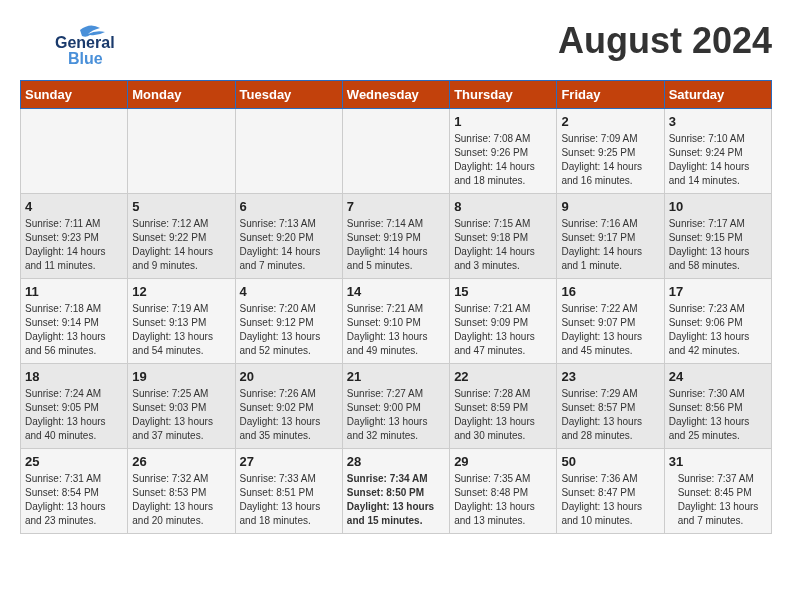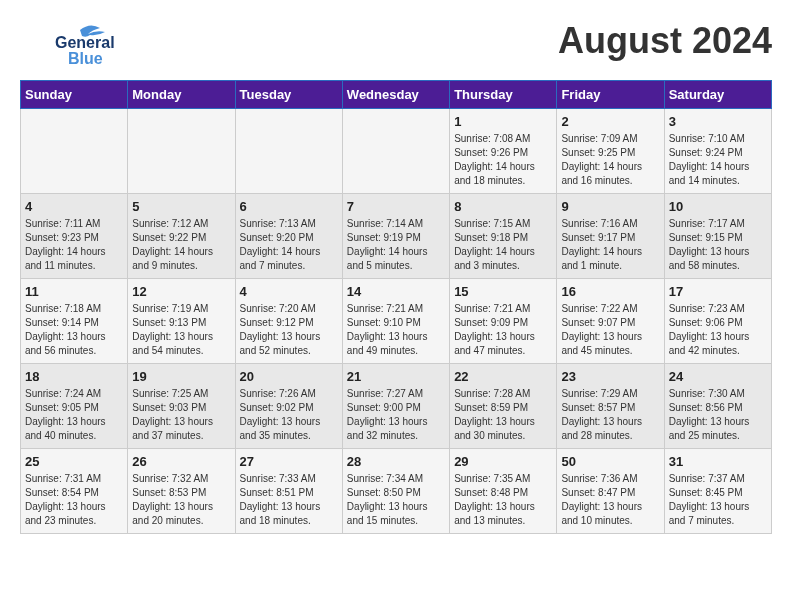--- a/index.html
+++ b/index.html
@@ -32,21 +32,21 @@
     .sub-title {
       font-size: 16px;
       color: #555;
     }
     table {
       width: 100%;
       border-collapse: collapse;
       font-size: 11px;
     }
     thead tr {
-      background-color: #4c1d95;
+      background-color: #c2410c;
       color: #fff;
     }
     thead th {
       padding: 6px 4px;
       text-align: left;
       font-size: 13px;
       font-weight: bold;
       border: 1px solid #2a6bbf;
     }
     tbody tr {
@@ -308,41 +308,41 @@
         </td>
         <td>
           <div class="day-num">27</div>
           <div class="day-info" style="white-space: pre-line;">Sunrise: 7:33 AM
 Sunset: 8:51 PM
 Daylight: 13 hours
 and 18 minutes.</div>
         </td>
         <td>
           <div class="day-num">28</div>
-          <div class="day-info" style="white-space: pre-line;">Sunrise: 7:34 AM
+          <div class="day-info" style="white-space: pre-line; font-weight: bold;">Sunrise: 7:34 AM
 Sunset: 8:50 PM
 Daylight: 13 hours
 and 15 minutes.</div>
         </td>
         <td>
           <div class="day-num">29</div>
           <div class="day-info" style="white-space: pre-line;">Sunrise: 7:35 AM
 Sunset: 8:48 PM
 Daylight: 13 hours
 and 13 minutes.</div>
         </td>
         <td>
           <div class="day-num">50</div>
           <div class="day-info" style="white-space: pre-line;">Sunrise: 7:36 AM
 Sunset: 8:47 PM
 Daylight: 13 hours
 and 10 minutes.</div>
         </td>
         <td>
           <div class="day-num">31</div>
-          <div class="day-info" style="white-space: pre-line;">Sunrise: 7:37 AM
+          <div class="day-info" style="white-space: pre-line; margin-left: 9px;">Sunrise: 7:37 AM
 Sunset: 8:45 PM
 Daylight: 13 hours
 and 7 minutes.</div>
         </td>
       </tr>
     </tbody>
 </table>
 
 </body></html>

